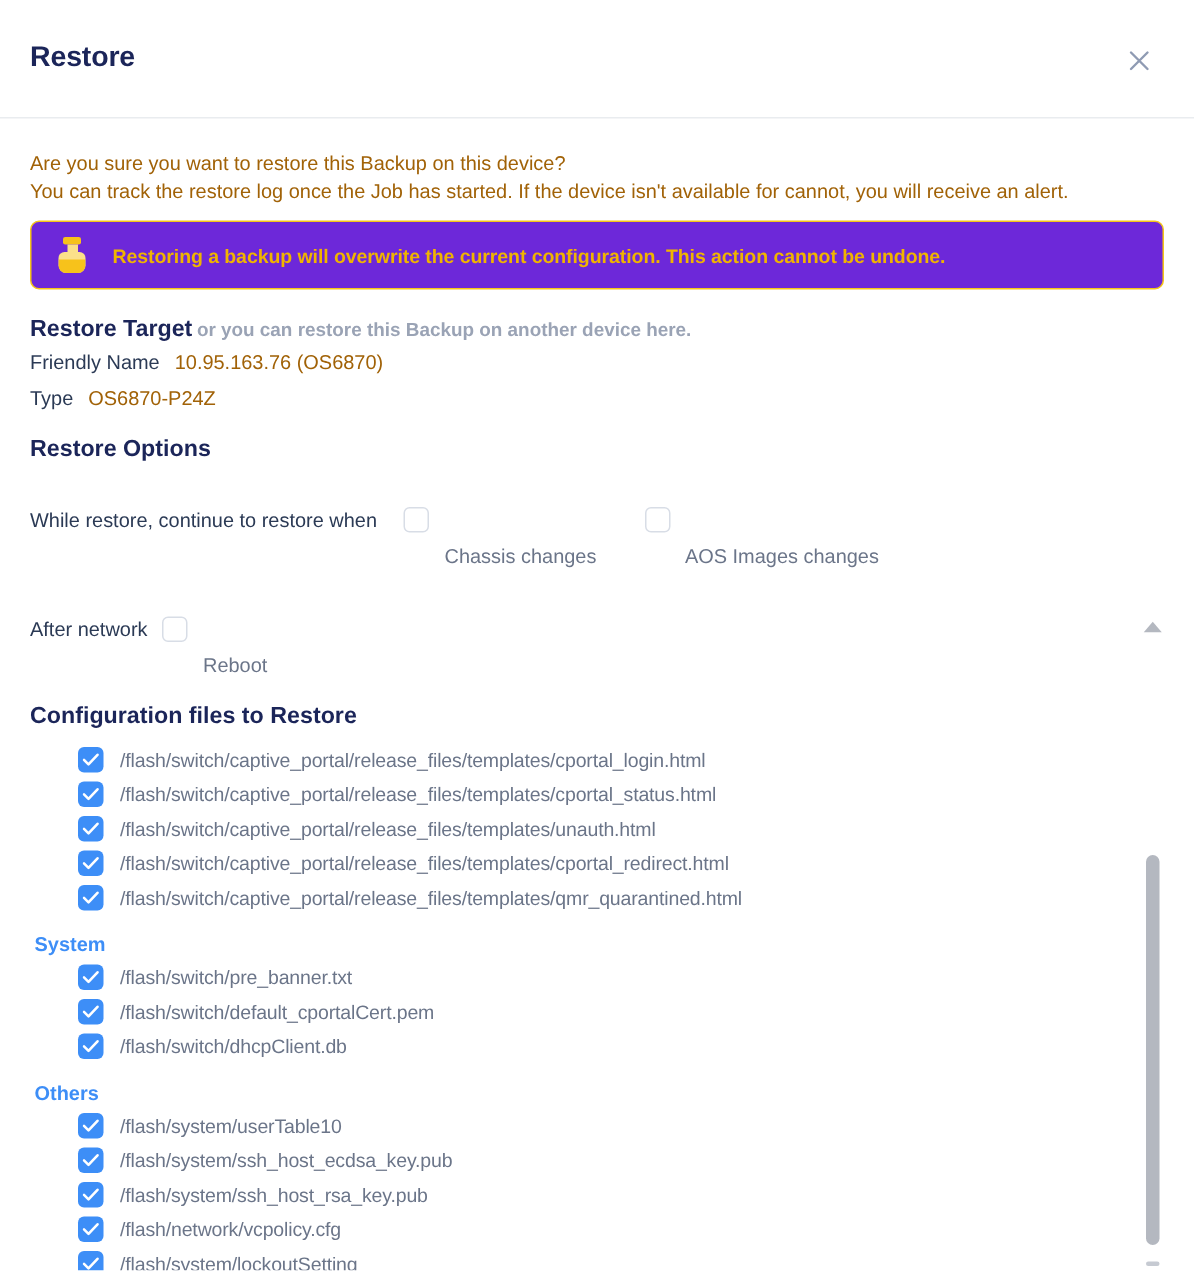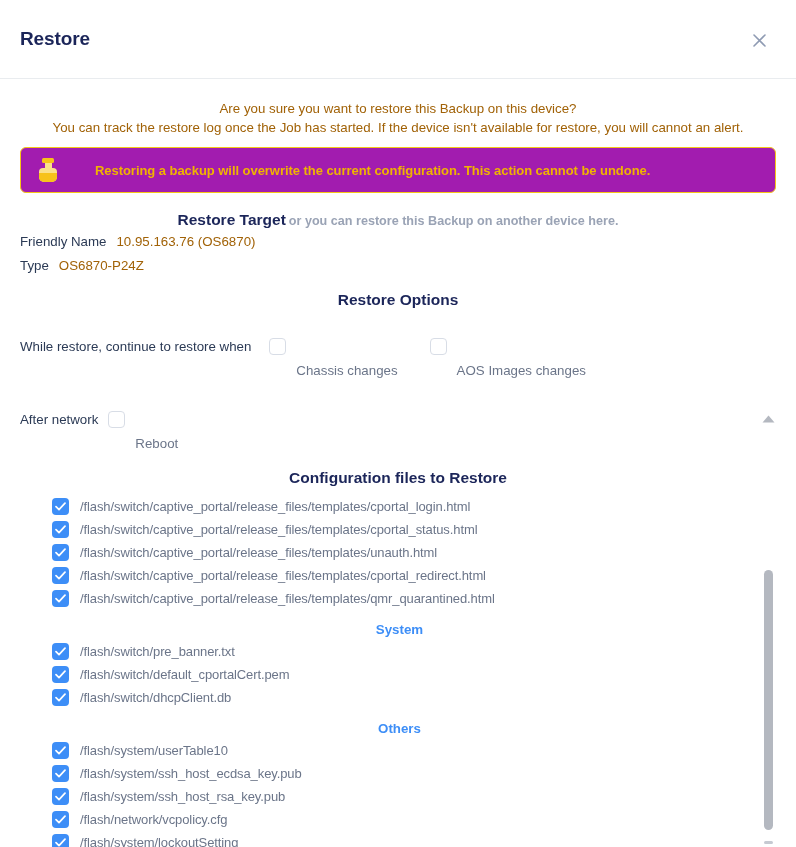--- a/index.html
+++ b/index.html
@@ -12,21 +12,20 @@
     font-family: "Liberation Sans", sans-serif;
     -webkit-font-smoothing: antialiased;
   }
 
   .dialog {
     position: relative;
     width: 796px;
     height: 847px;
     background: #ffffff;
     overflow: hidden;
-    text-align: center;
   }
 
   
   .dialog-header {
     position: relative;
     height: 79px;
     border-bottom: 1px solid #e9ecef;
     display: flex;
     align-items: center;
     padding: 0 20px 0 20px;
@@ -61,26 +60,25 @@
     color: #a16207;
     line-height: 19px;
     white-space: nowrap;
   }
 
   
   .warning-banner {
     margin-top: 10px;
     height: 46px;
     border: 1px solid #f5c518;
-    background: #a21caf;
+    background: #6d28d9;
     border-radius: 6px;
     display: flex;
     align-items: center;
     padding-left: 18px;
-    gap: 20px;
   }
   .warning-icon {
     width: 18px;
     height: 24px;
     position: relative;
     flex: 0 0 auto;
     margin-right: 18px;
   }
   .warning-icon .cap {
     position: absolute;
@@ -270,21 +268,21 @@
     <div class="close-btn">
       <svg width="15" height="15" viewBox="0 0 15 15" aria-hidden="true">
         <path d="M2 2 L13 13 M13 2 L2 13" stroke="#8f9bb3" stroke-width="1.6" stroke-linecap="round" fill="none"></path>
       </svg>
     </div>
   </div>
 
   <div class="dialog-body">
 
     <div class="intro-line">Are you sure you want to restore this Backup on this device?</div>
-    <div class="intro-line">You can track the restore log once the Job has started. If the device isn't available for restore, you will cannot an alert.</div>
+    <div class="intro-line">You can track the restore log once the Job has started. If the device isn't available for cannot, you will receive an alert.</div>
 
     <div class="warning-banner">
       <div class="warning-icon">
         <div class="cap"></div>
         <div class="neck"></div>
         <div class="body"></div>
       </div>
       <div class="warning-text">Restoring a backup will overwrite the current configuration. This action cannot be undone.</div>
     </div>
 

